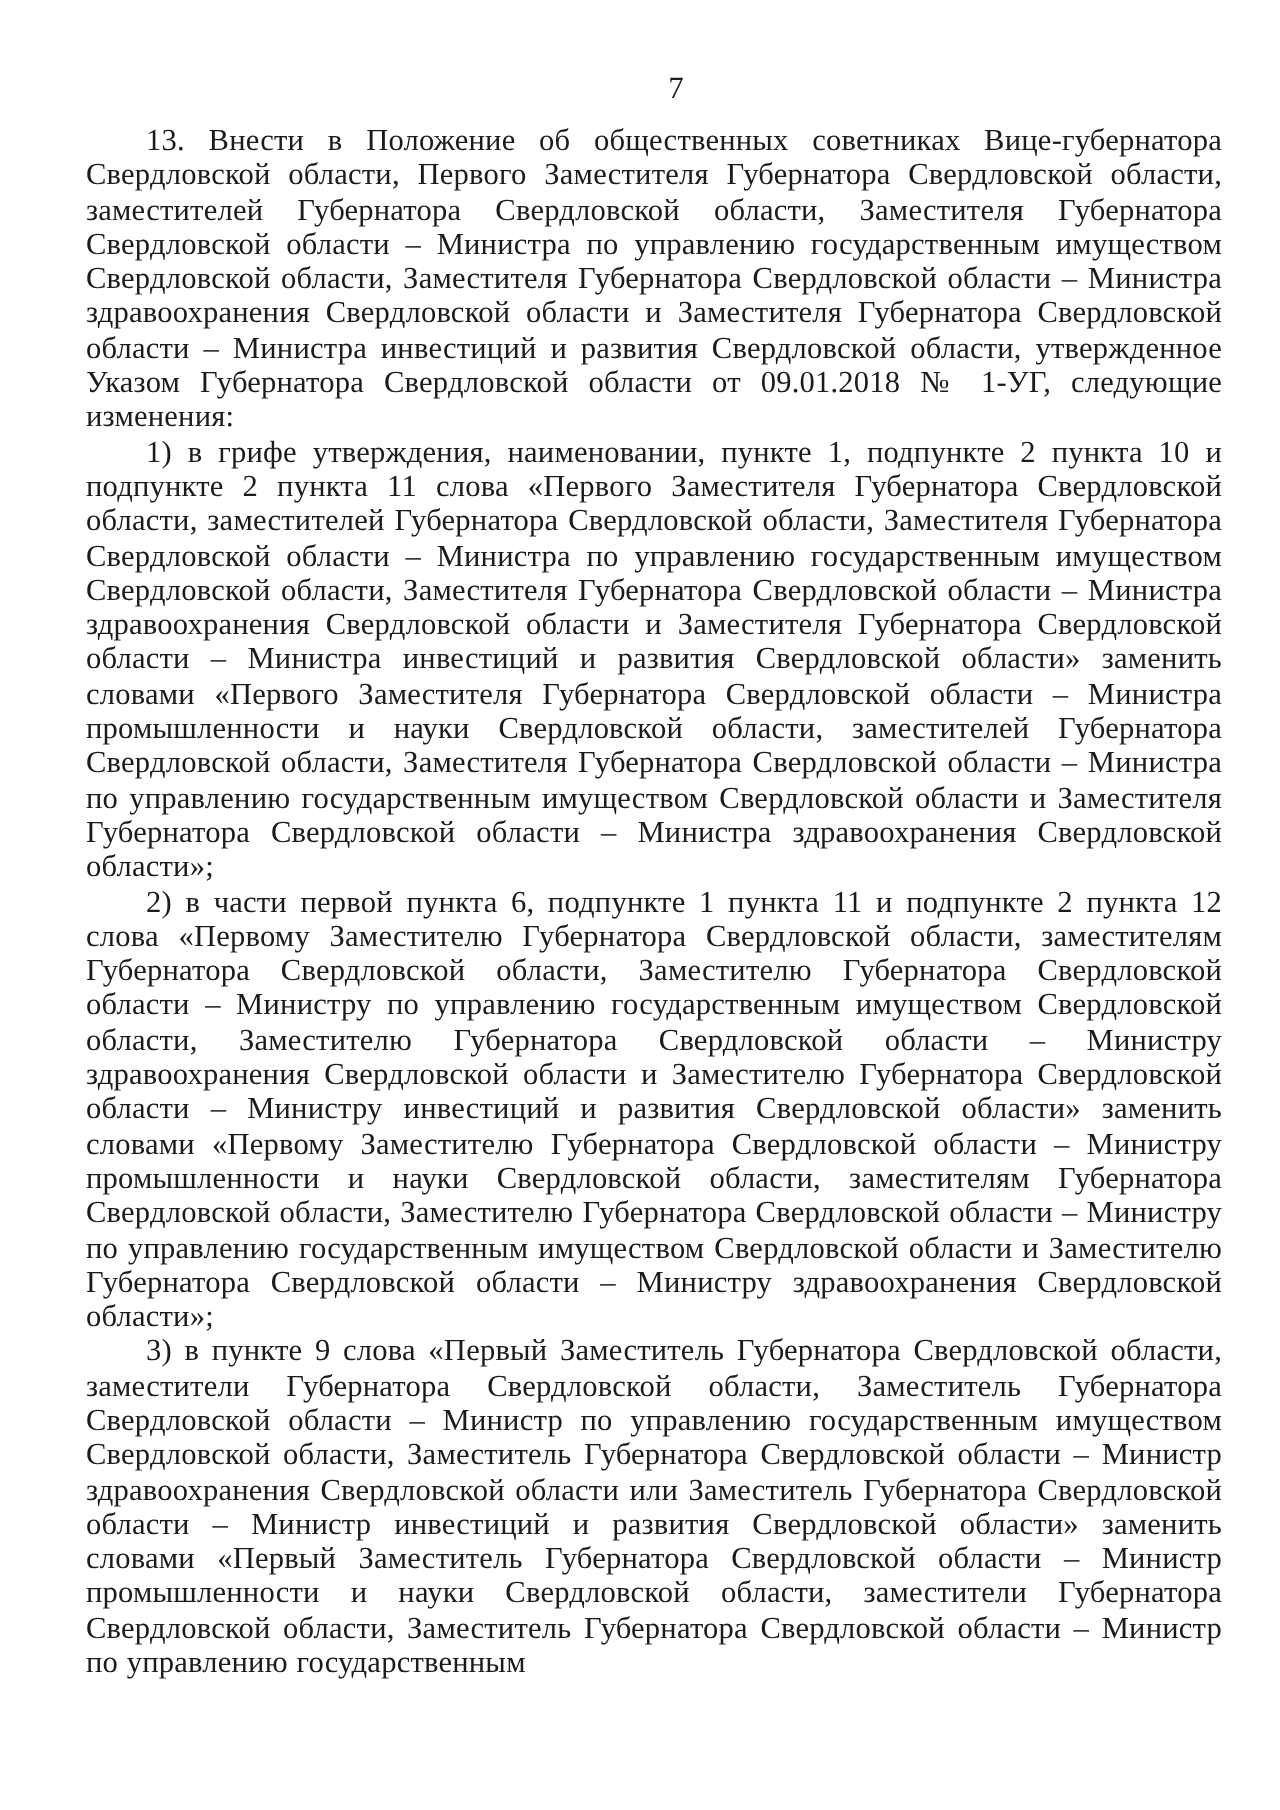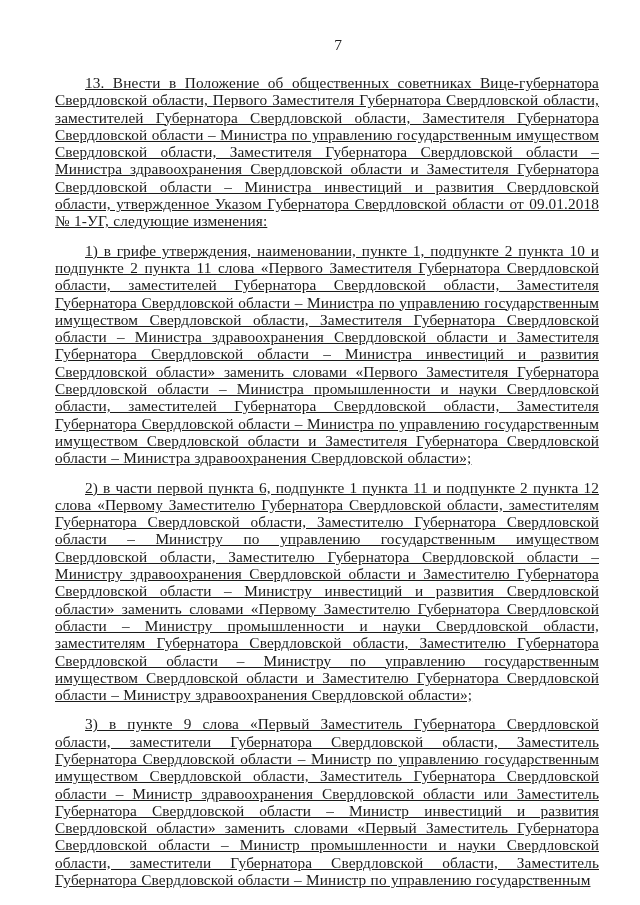--- a/index.html
+++ b/index.html
@@ -30,25 +30,24 @@
     position: absolute;
     top: 62px;
     left: 43px;
     width: 568px;
     font-size: 15.3px;
     line-height: 17.3px;
     word-spacing: 0.4px;
     letter-spacing: 0.1px;
   }
   .para {
-    margin: 12px;
+    margin: 0;
     text-indent: 30px;
     text-align: justify;
     text-justify: inter-word;
-    text-decoration: underline;
   }
 </style>
 </head>
 <body>
 
 <div class="page">
   <div class="page-number">7</div>
   <div class="content">
     <p class="para">13. Внести в Положение об общественных советниках Вице-губернатора Свердловской области, Первого Заместителя Губернатора Свердловской области, заместителей Губернатора Свердловской области, Заместителя Губернатора Свердловской области – Министра по управлению государственным имуществом Свердловской области, Заместителя Губернатора Свердловской области – Министра здравоохранения Свердловской области и Заместителя Губернатора Свердловской области – Министра инвестиций и развития Свердловской области, утвержденное Указом Губернатора Свердловской области от 09.01.2018 № 1-УГ, следующие изменения:</p>
     <p class="para">1) в грифе утверждения, наименовании, пункте 1, подпункте 2 пункта 10 и подпункте 2 пункта 11 слова «Первого Заместителя Губернатора Свердловской области, заместителей Губернатора Свердловской области, Заместителя Губернатора Свердловской области – Министра по управлению государственным имуществом Свердловской области, Заместителя Губернатора Свердловской области – Министра здравоохранения Свердловской области и Заместителя Губернатора Свердловской области – Министра инвестиций и развития Свердловской области» заменить словами «Первого Заместителя Губернатора Свердловской области – Министра промышленности и науки Свердловской области, заместителей Губернатора Свердловской области, Заместителя Губернатора Свердловской области – Министра по управлению государственным имуществом Свердловской области и Заместителя Губернатора Свердловской области – Министра здравоохранения Свердловской области»;</p>

